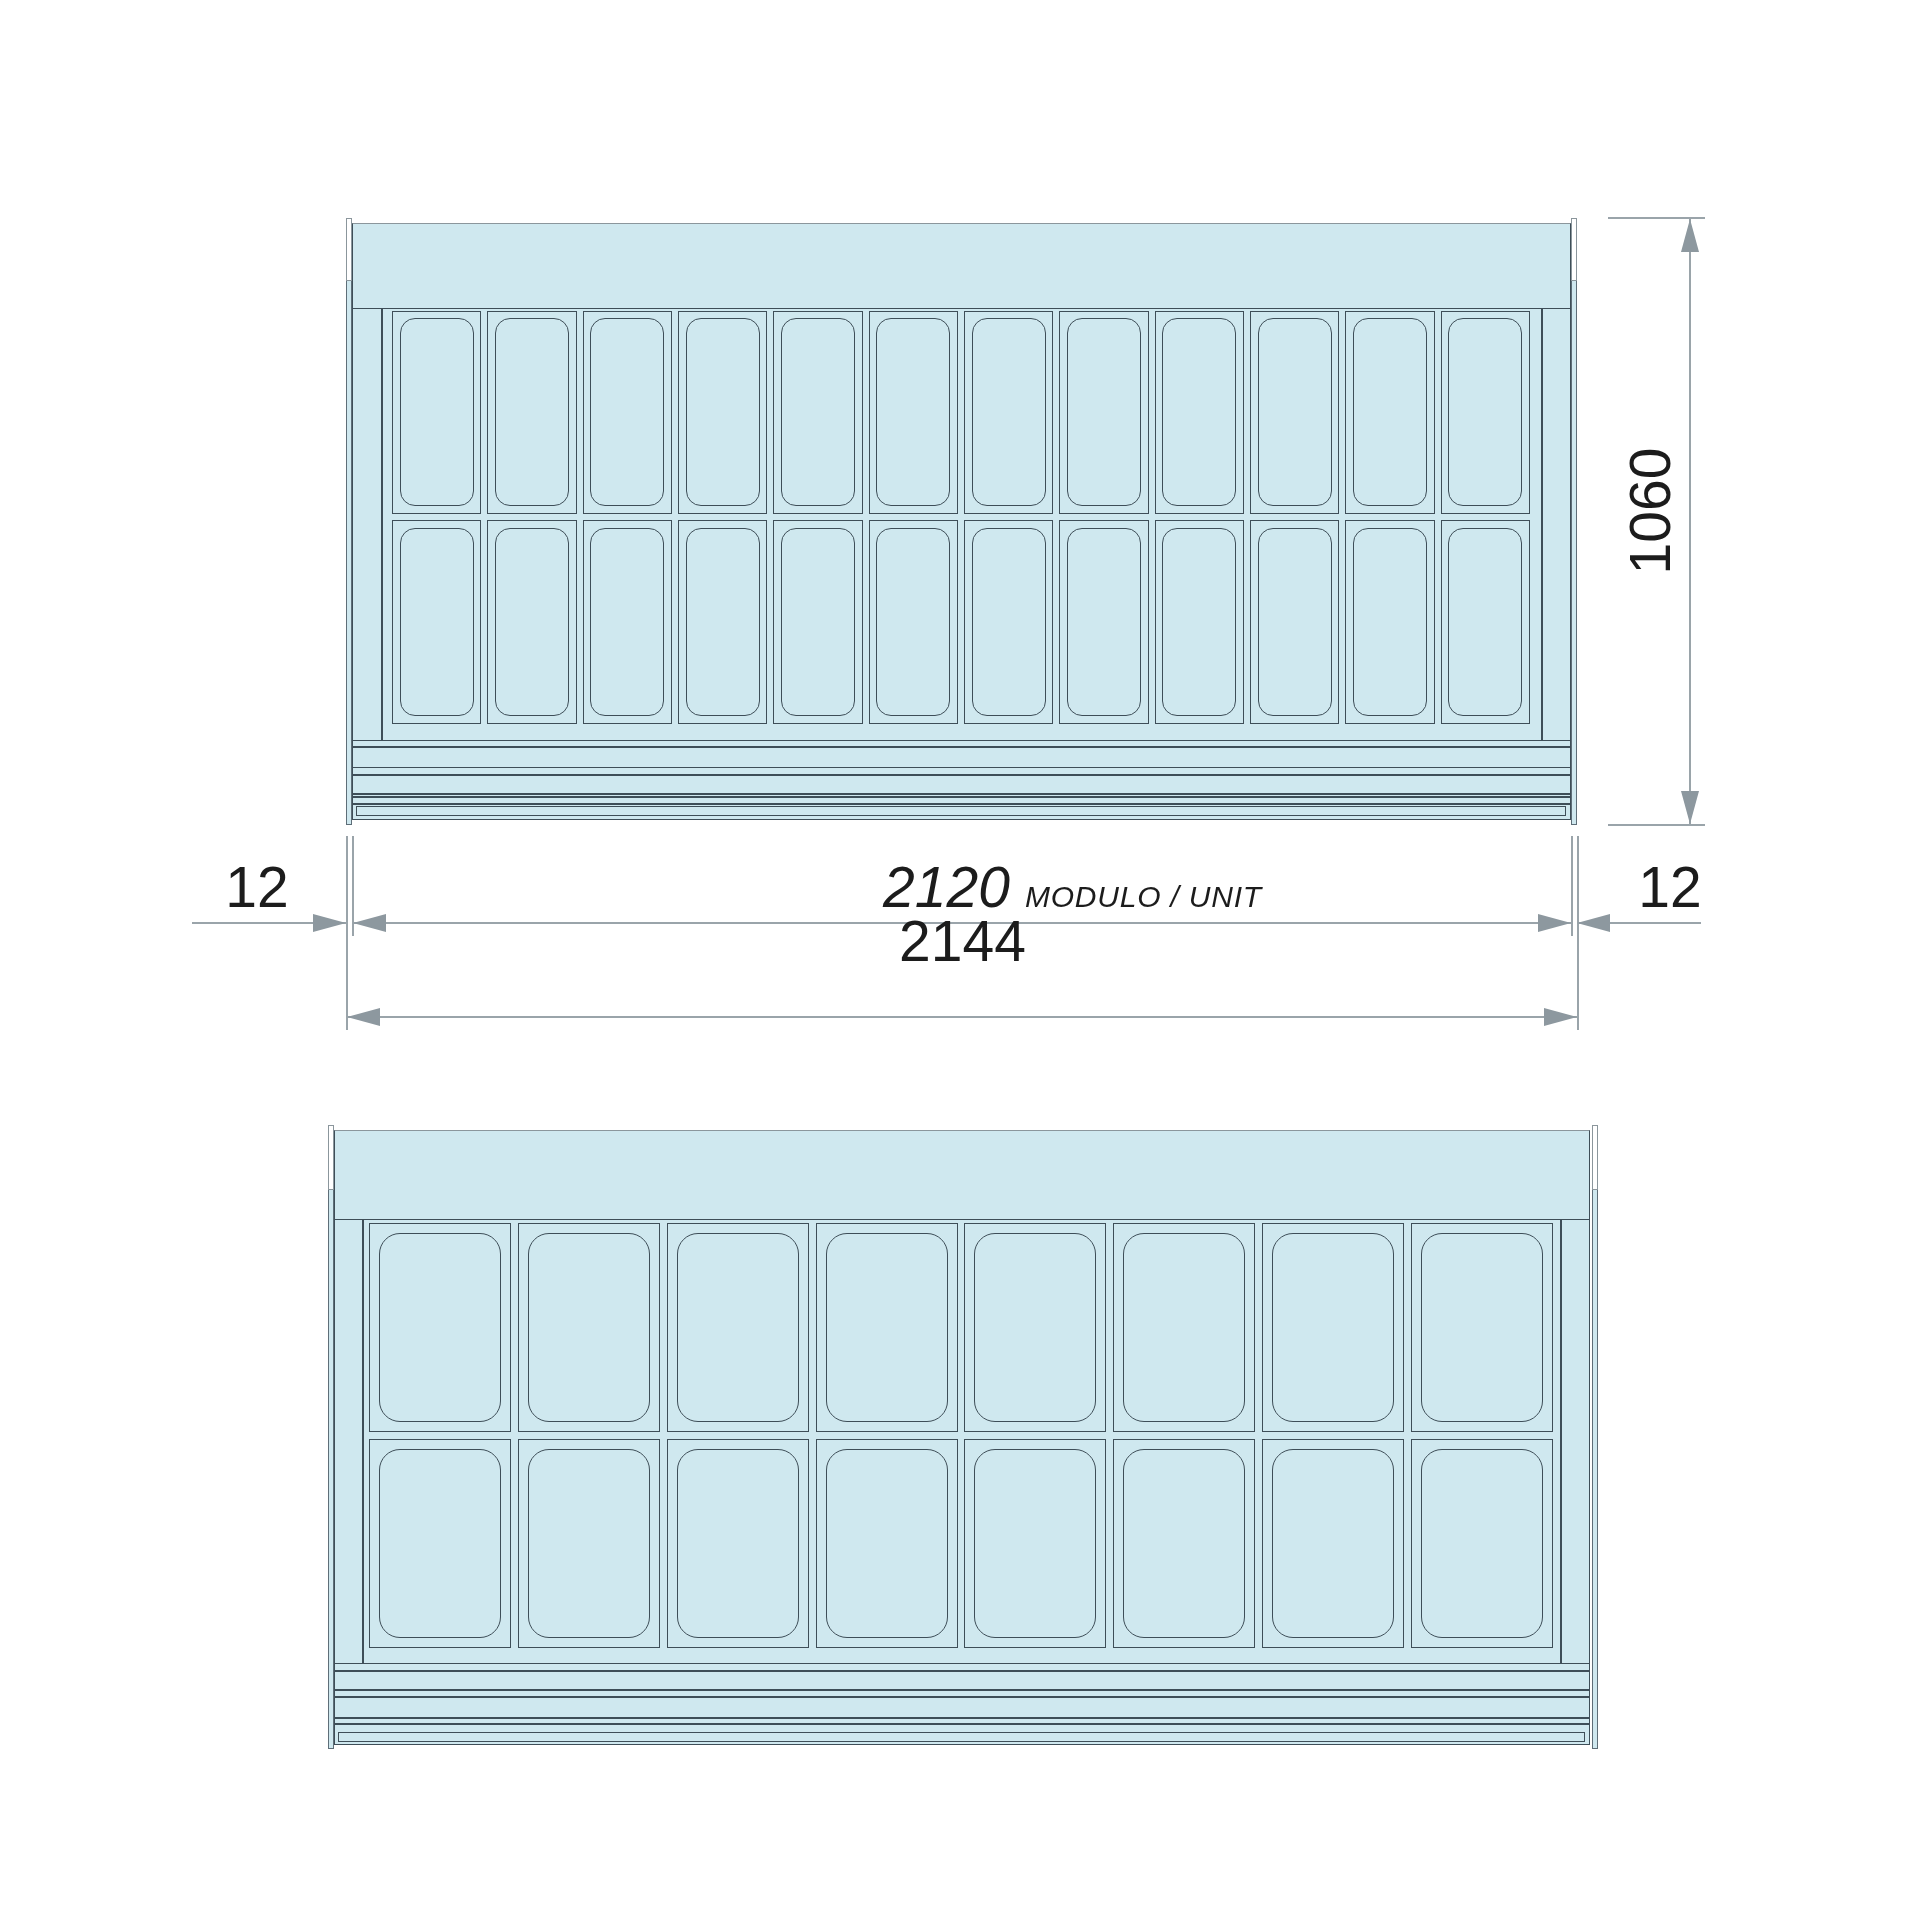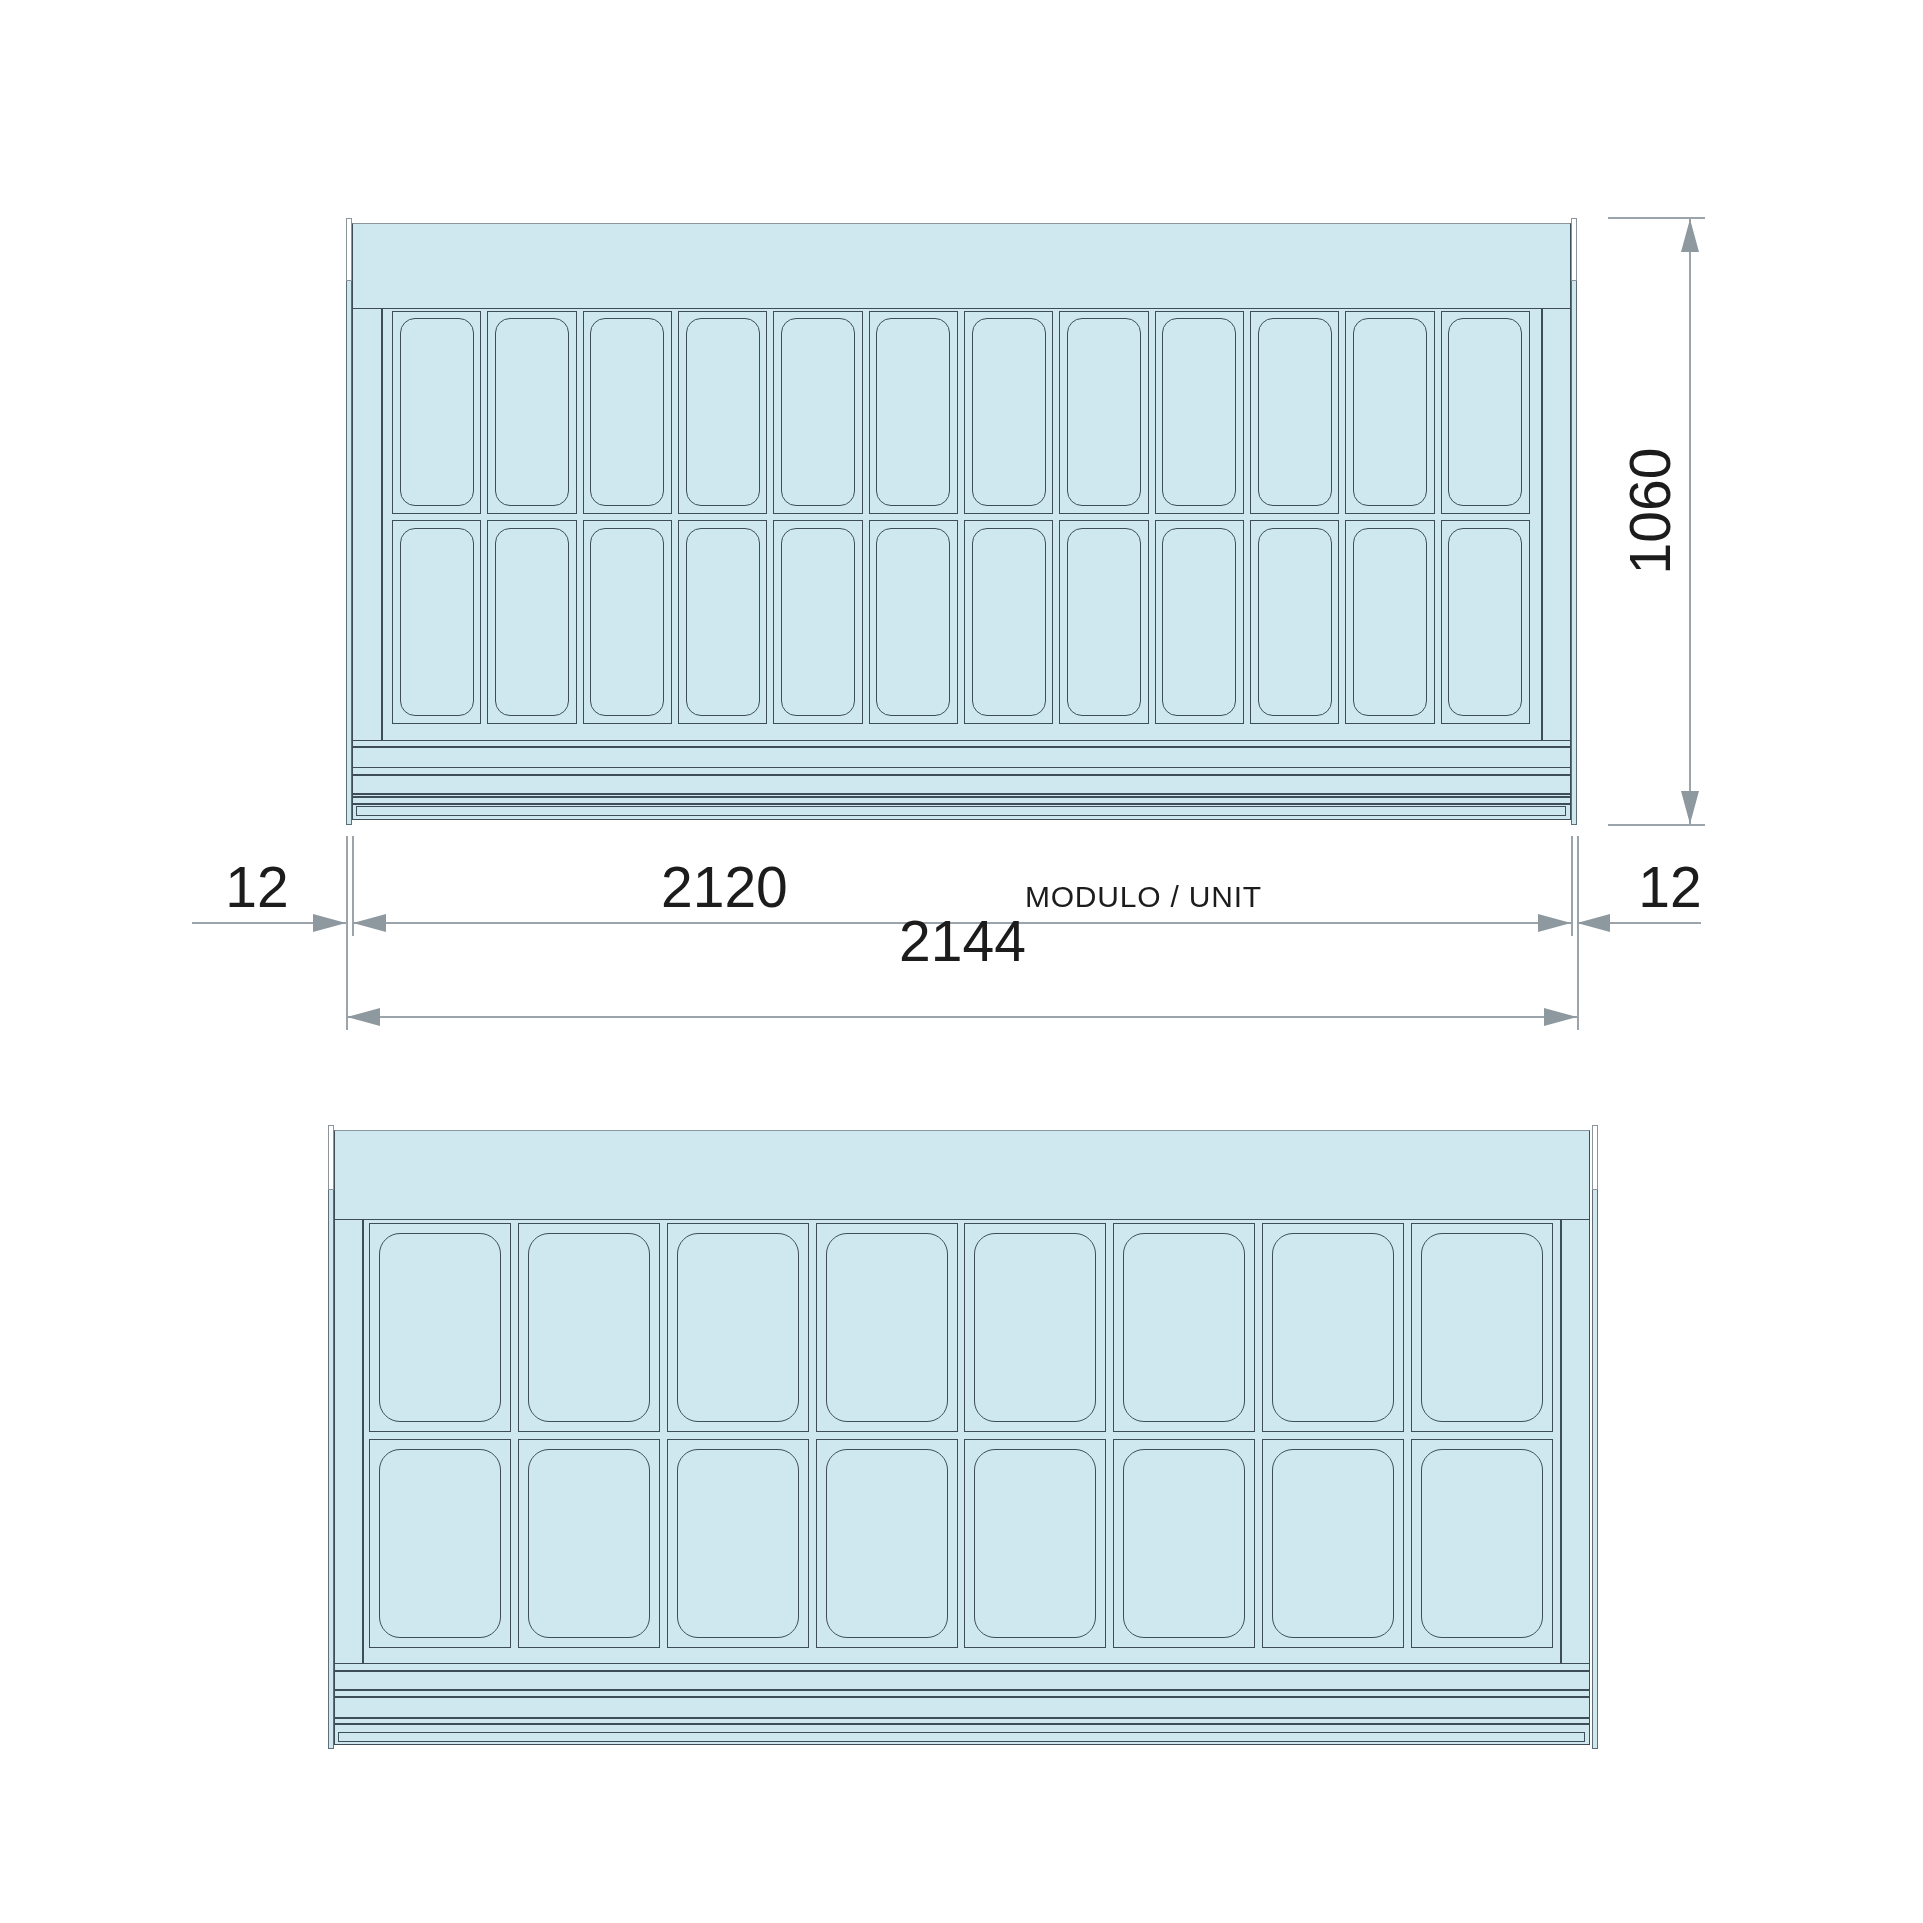--- a/index.html
+++ b/index.html
@@ -34,21 +34,21 @@
   .ext-v{position:absolute;width:1.5px;background:var(--dim);}
   .ext-h{position:absolute;height:1.5px;background:var(--dim);}
   .dim-line-h{position:absolute;height:1.5px;background:var(--dim);}
   .dim-line-v{position:absolute;width:1.5px;background:var(--dim);}
   .arr{position:absolute;width:0;height:0;}
   .arr-r{border-left:33px solid var(--arrow);border-top:9px solid transparent;border-bottom:9px solid transparent;}
   .arr-l{border-right:33px solid var(--arrow);border-top:9px solid transparent;border-bottom:9px solid transparent;}
   .arr-u{border-bottom:33px solid var(--arrow);border-left:9px solid transparent;border-right:9px solid transparent;}
   .arr-d{border-top:33px solid var(--arrow);border-left:9px solid transparent;border-right:9px solid transparent;}
   .dim-text{position:absolute;color:var(--txt);font-size:57px;line-height:60px;text-align:center;white-space:nowrap;}
-  .dim-combo{position:absolute;display:flex;align-items:baseline;justify-content:space-between;color:var(--txt);white-space:nowrap;}
+  .dim-combo{position:absolute;display:flex;align-items:baseline;justify-content:flex-end;color:var(--txt);white-space:nowrap;font-style:italic;}
   .dim-combo .big{font-size:57px;line-height:60px;}
   .dim-combo .small{font-size:30px;line-height:33px;margin-left:15px;letter-spacing:0.8px;}
   .rot{transform:rotate(-90deg);transform-origin:center center;}
 </style>
 </head>
 <body>
 
 <div class="canvas">
 
   <div>

